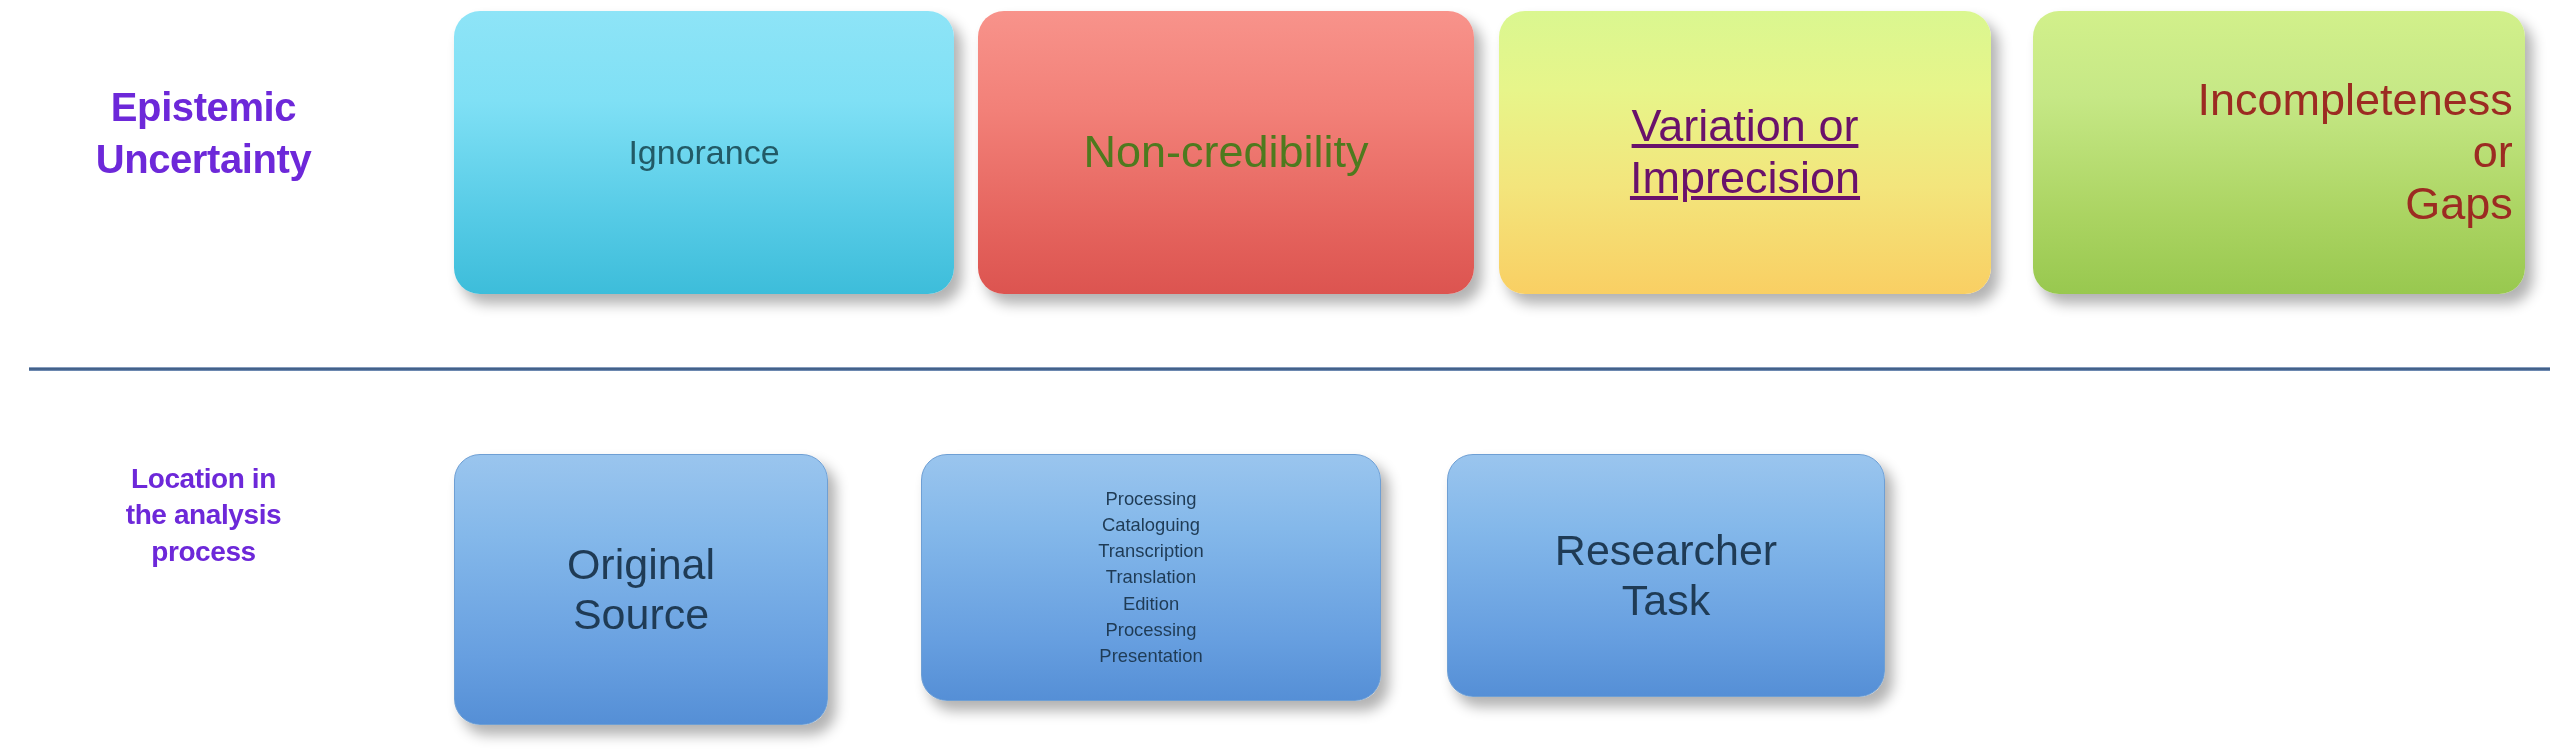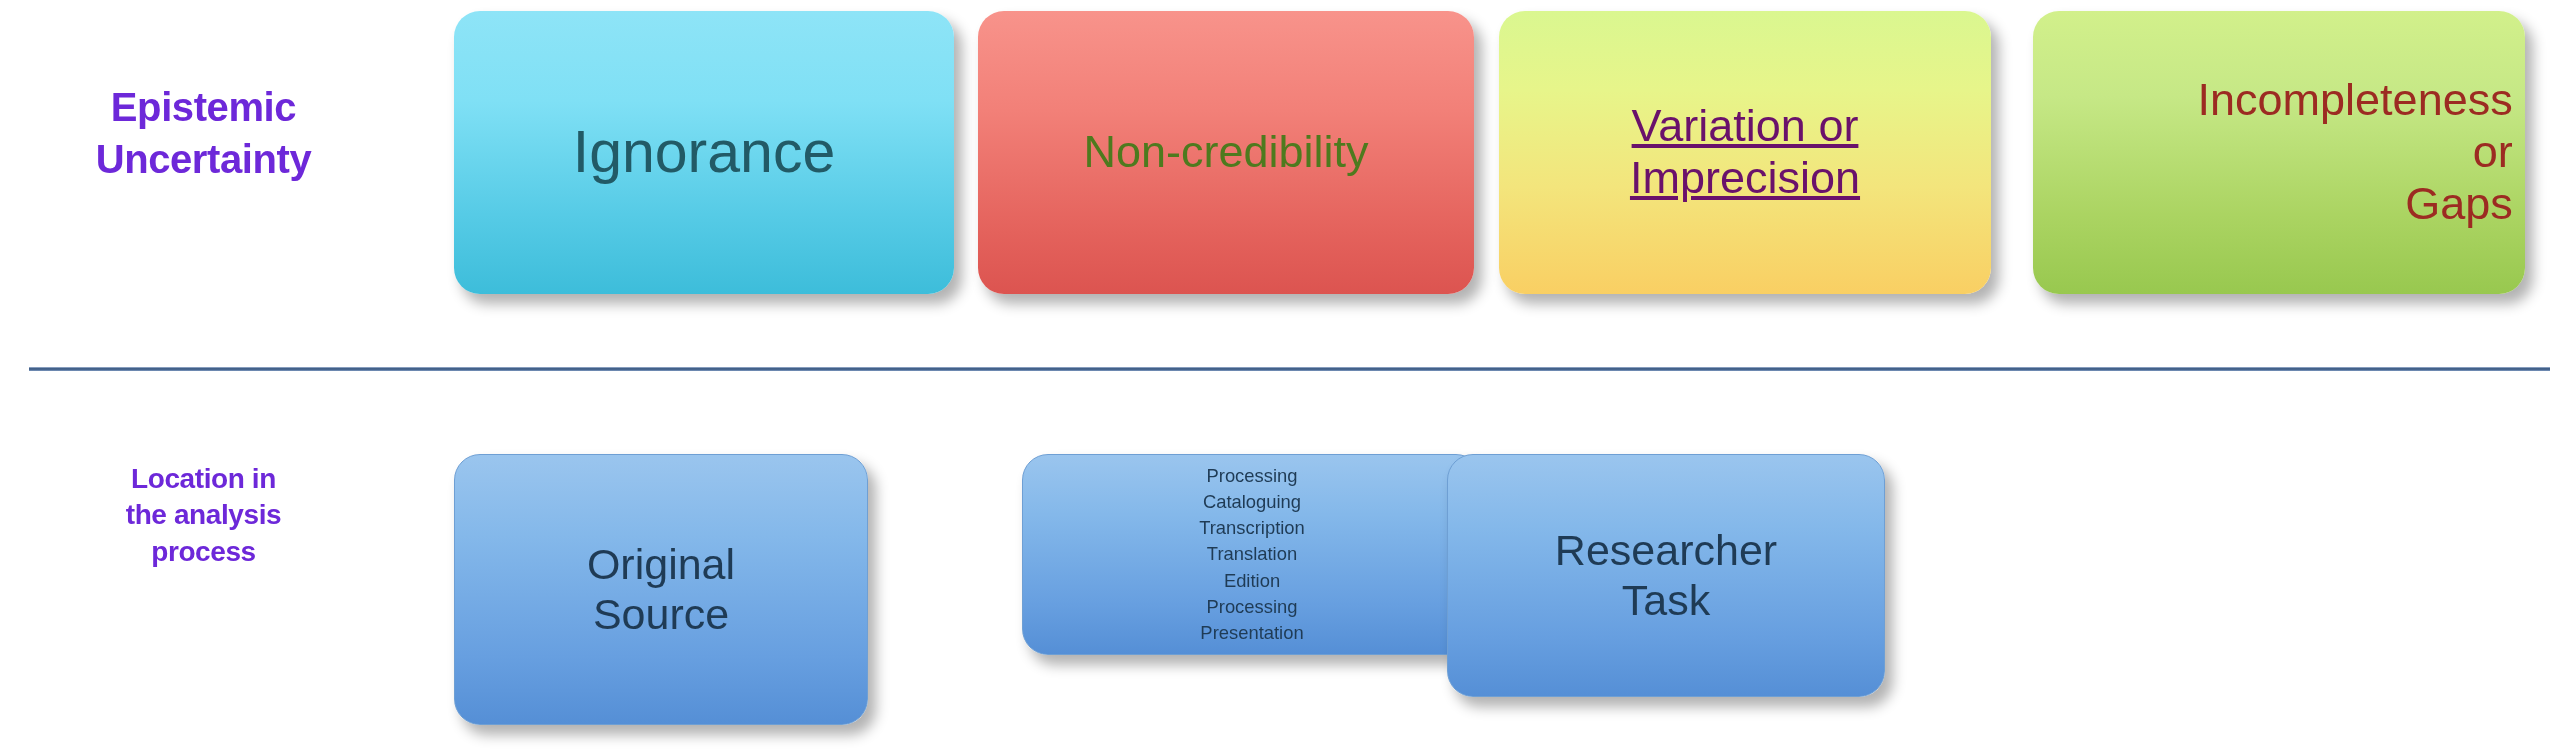--- a/index.html
+++ b/index.html
@@ -69,21 +69,21 @@
     width: 100%;
     line-height: 1.16;
     white-space: pre-line;
   }
 
   
   #shape-ignorance {
     left: 454px; top: 10.8px; width: 500px; height: 283px;
     background: linear-gradient(to bottom, #8ee4f7 0%, #7fe0f5 32%, #56cbe6 72%, #3dbdda 100%);
     color: #225a66;
-    font-size: 59px;
+    font-size: 34px;
   }
   #shape-noncredibility {
     left: 978px; top: 10.8px; width: 496px; height: 283px;
     background: linear-gradient(to bottom, #f8938b 0%, #f28078 35%, #e4625c 78%, #dc5450 100%);
     color: #4e7a1e;
     font-size: 45px;
     align-items: center;
   }
   #shape-variation {
     left: 1499px; top: 10.8px; width: 492px; height: 283px;
@@ -100,25 +100,25 @@
     text-align: right;
   }
 
   
   .shape-blue {
     background: linear-gradient(to bottom, #9ac5ee 0%, #84b8ea 30%, #679fe0 75%, #558fd6 100%);
     color: #1f3b55;
     border: 0.8px solid #6e9fd4;
   }
   #shape-original-source {
-    left: 454px; top: 454px; width: 414px; height: 271px;
+    left: 454px; top: 454px; width: 374px; height: 271px;
     font-size: 43px;
   }
   #shape-process-list {
-    left: 1022px; top: 454px; width: 460px; height: 201px;
+    left: 921px; top: 454px; width: 460px; height: 247px;
     font-size: 18.4px;
   }
   #shape-researcher-task {
     left: 1447px; top: 454px; width: 438px; height: 243px;
     font-size: 43px;
   }
 
   .process-list {
     width: 100%;
     line-height: 1.42;

